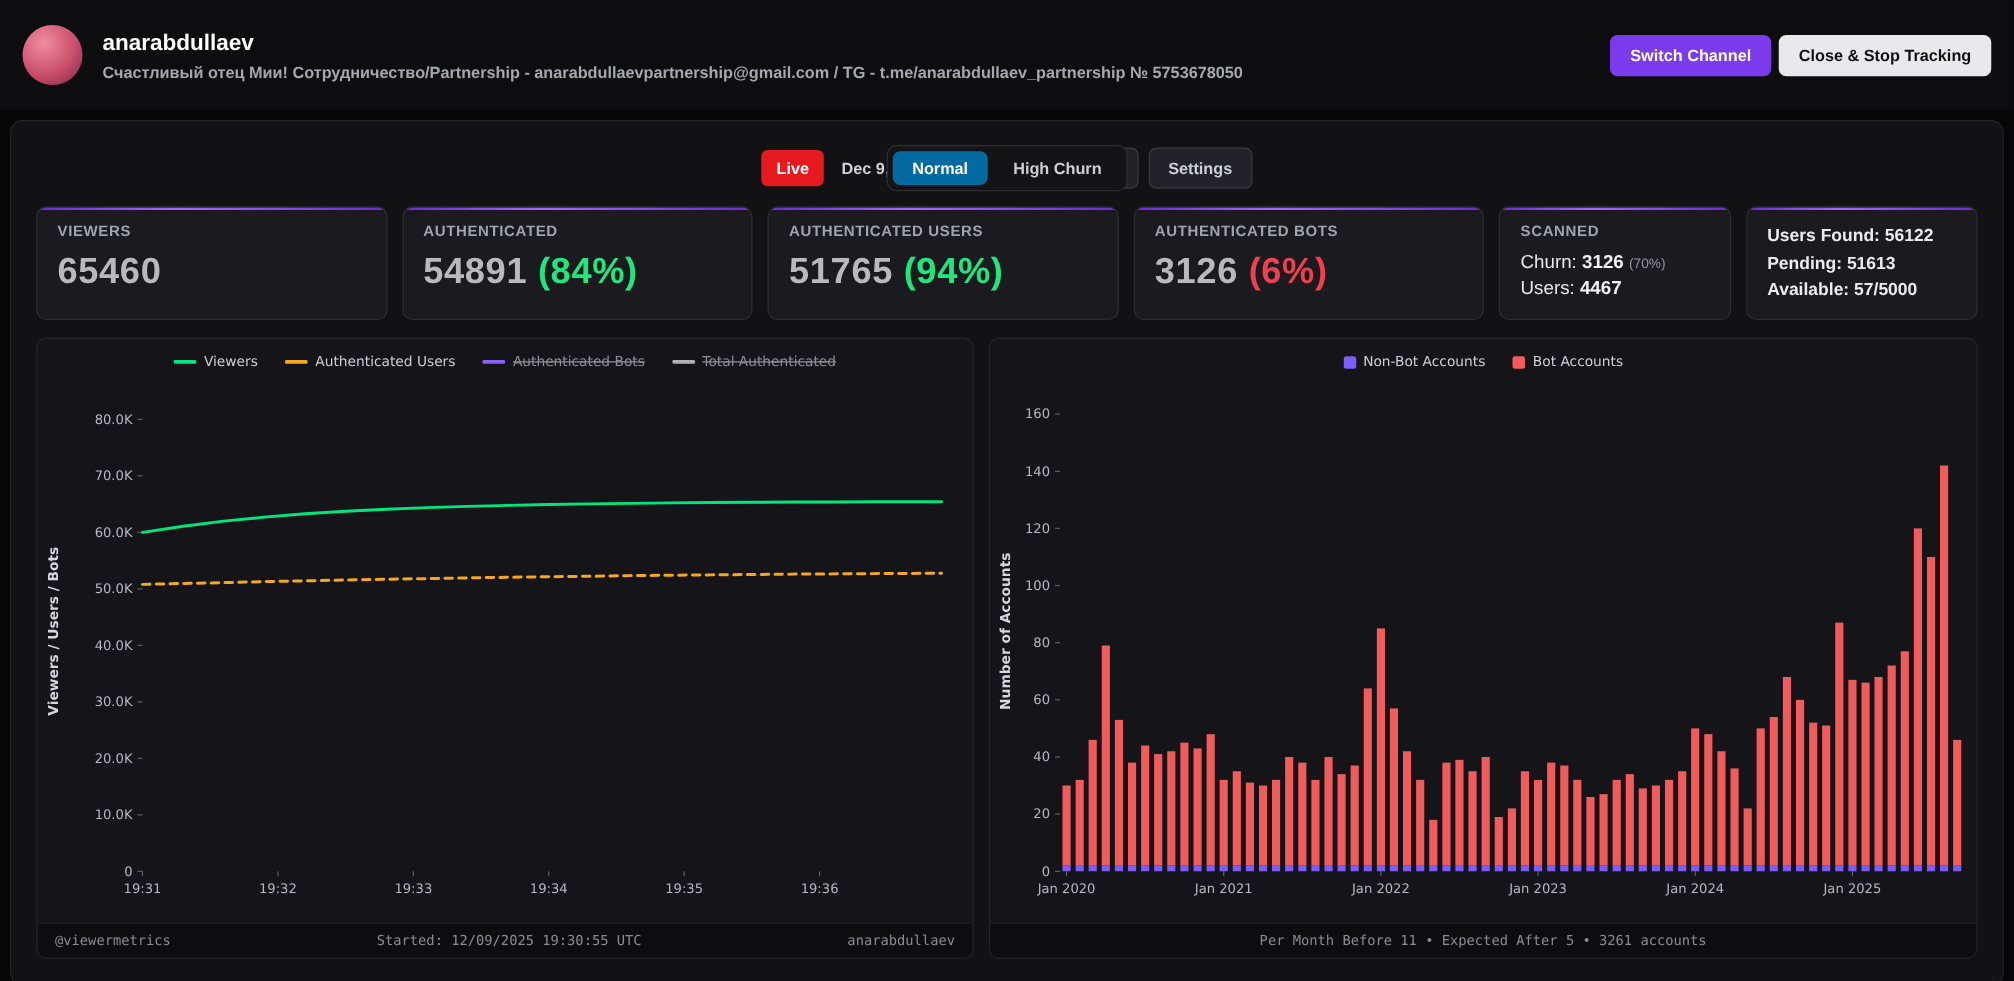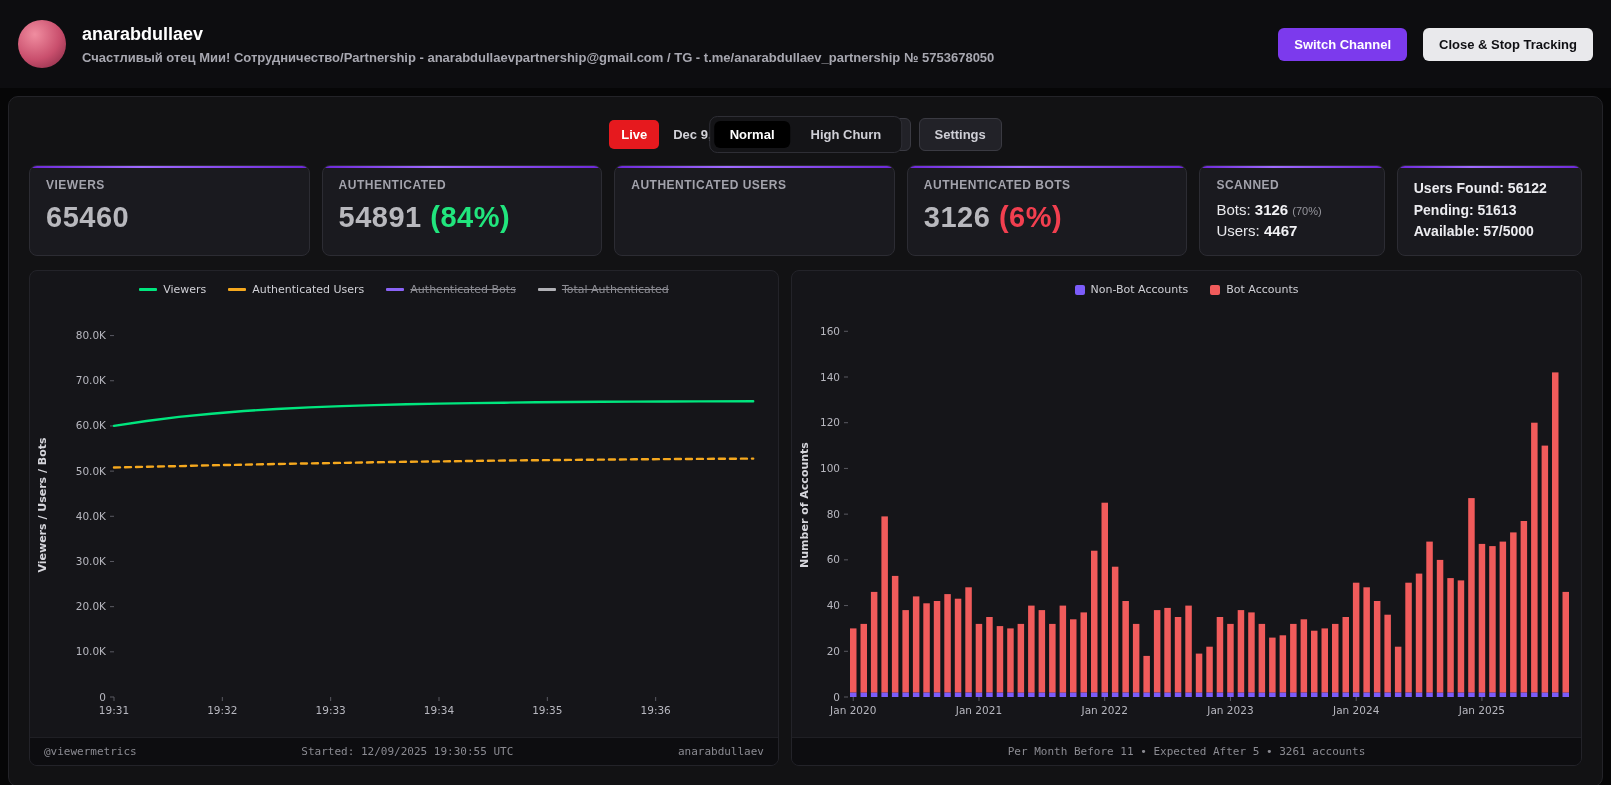--- a/index.html
+++ b/index.html
@@ -4,35 +4,35 @@
 <style>
   * { box-sizing: border-box; }
   body { margin:0; width:1611px; height:785px; background:#060607; font-family:"Liberation Sans",sans-serif; color:#e8e8ea; overflow:hidden; }
   .app { display:flex; flex-direction:column; height:781px; }
 
   header { height:88px; background:#0d0d10; display:flex; align-items:center; padding:0 18px; gap:16px; flex:none; }
   .avatar { width:48px; height:48px; border-radius:50%; background:radial-gradient(circle at 35% 30%,#f08da0,#c94f6d 55%,#7e2540); flex:none; }
   .head-text { flex:1; min-width:0; }
   .uname { font-size:18px; font-weight:bold; color:#ffffff; }
   .usub { font-size:13px; font-weight:bold; color:#a7a7b0; margin-top:5px; }
-  .head-actions { display:flex; gap:16px; }
+  .head-actions { display:flex; gap:6px; }
   .btn { border:none; border-radius:6px; font:600 13px "Liberation Sans",sans-serif; padding:9px 16px; cursor:pointer; white-space:nowrap; }
   .btn.purple { background:#7c3aed; color:#fff; }
   .btn.light { background:#e9e9ec; color:#101014; font-weight:bold; }
   .btn.dark { background:#222228; color:#cfcfd6; border:1px solid #3a3a42; padding:8px 15px; }
 
   .panel { flex:1; margin:8px; background:#121214; border:1px solid #232328; border-radius:10px; padding:20px; display:flex; flex-direction:column; }
 
   .controls { position:relative; display:flex; align-items:center; justify-content:center; margin-bottom:14px; height:34px; flex:none; }
   .ctl-left { display:flex; align-items:center; gap:14px; }
   .live { background:#e6191e; color:#fff; font-weight:bold; font-size:13px; padding:7px 12px; border-radius:5px; border:none; cursor:pointer; }
   .date { font-size:13px; font-weight:600; color:#d2d2d8; }
   .mode-toggle { position:absolute; left:50%; transform:translateX(-50%); display:flex; gap:4px; background:#141417; border:1px solid #2e2e35; border-radius:8px; padding:4px; }
   .mode { background:transparent; border:none; color:#cfcfd6; font:600 13px "Liberation Sans",sans-serif; padding:6px 16px; border-radius:6px; cursor:pointer; }
-  .mode.active { background:#000000; color:#fff; }
+  .mode.active { background:#0369a1; color:#fff; }
   .ctl-right { display:flex; gap:8px; }
 
   .cards { display:flex; gap:12px; margin-bottom:14px; flex:none; }
   .card { position:relative; background:#1a1a1f; border:1px solid #2c2c33; border-radius:8px; padding:12px 16px; flex:1.63; overflow:hidden; }
   .card.sm { flex:1; }
   .card::before { content:""; position:absolute; top:0; left:0; right:0; height:2px;
                   background:linear-gradient(90deg,#6d28d9,#9f6bff 40%,#6d28d9); }
   .card-label { font-size:12px; font-weight:600; letter-spacing:.5px; color:#a3a3ac; margin-bottom:9px; }
   .card-value { font-size:29px; font-weight:bold; color:#b8b8bd; letter-spacing:.5px; white-space:nowrap; }
   .pct-green { color:#21e57d; }
@@ -100,32 +100,36 @@
       </div>
       <div class="card">
         <div class="card-label">AUTHENTICATED</div>
         <div class="card-value">
           <span>54891</span>
           <span class="pct-green">(84%)</span>
         </div>
       </div>
       <div class="card">
         <div class="card-label">AUTHENTICATED USERS</div>
+        <div class="card-value">
+          <span>51765</span>
+          <span class="pct-green">(94%)</span>
+        </div>
       </div>
       <div class="card">
         <div class="card-label">AUTHENTICATED BOTS</div>
         <div class="card-value">
           <span>3126</span>
           <span class="pct-red">(6%)</span>
         </div>
       </div>
       <div class="card sm">
         <div class="card-label">SCANNED</div>
         <div class="sc-line">
-          <span>Bots:</span>
+          <span>Churn:</span>
           <b>3126</b>
           <span class="sc-pct">(70%)</span>
         </div>
         <div class="sc-line">
           <span>Users:</span>
           <b>4467</b>
         </div>
       </div>
       <div class="card sm">
         <div class="found-line">Users Found: 56122</div>

